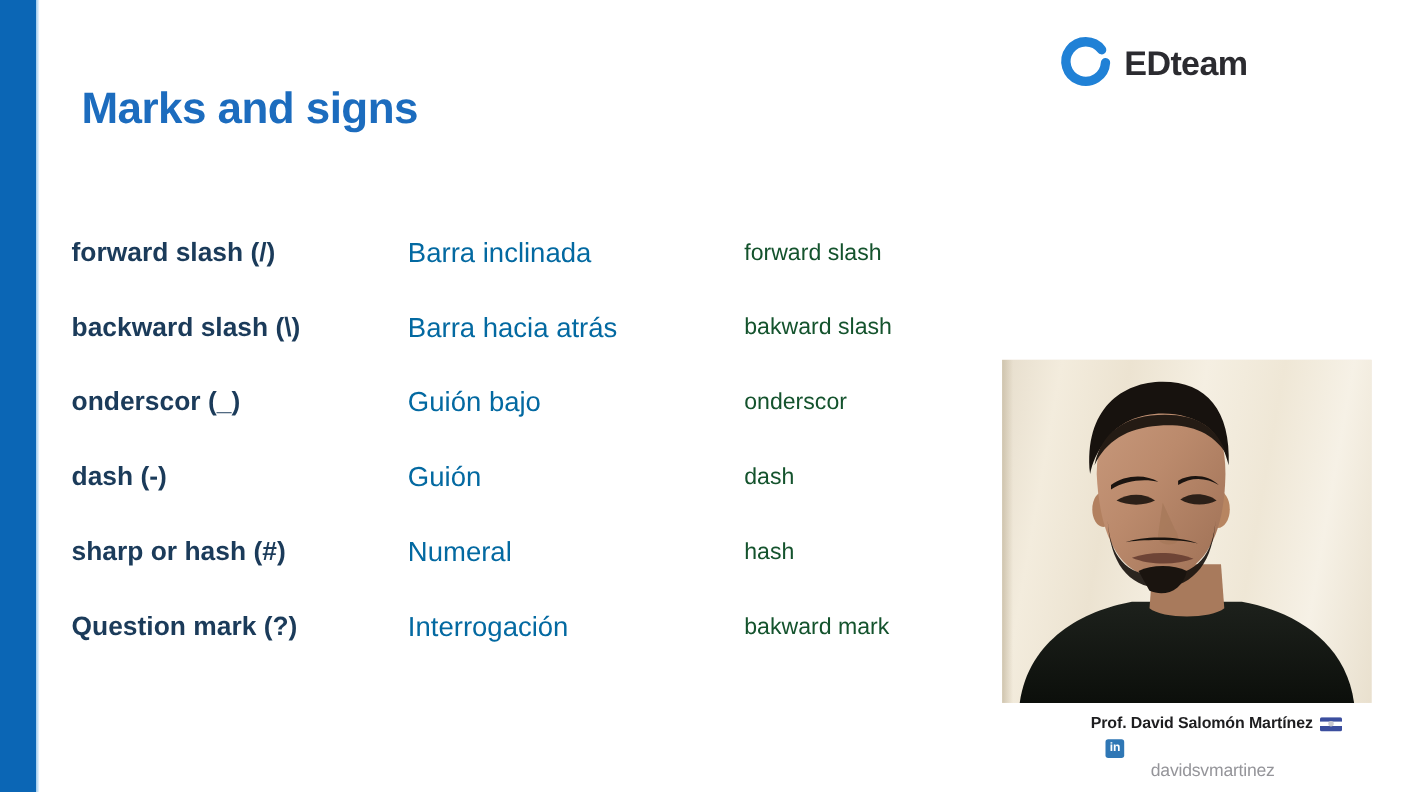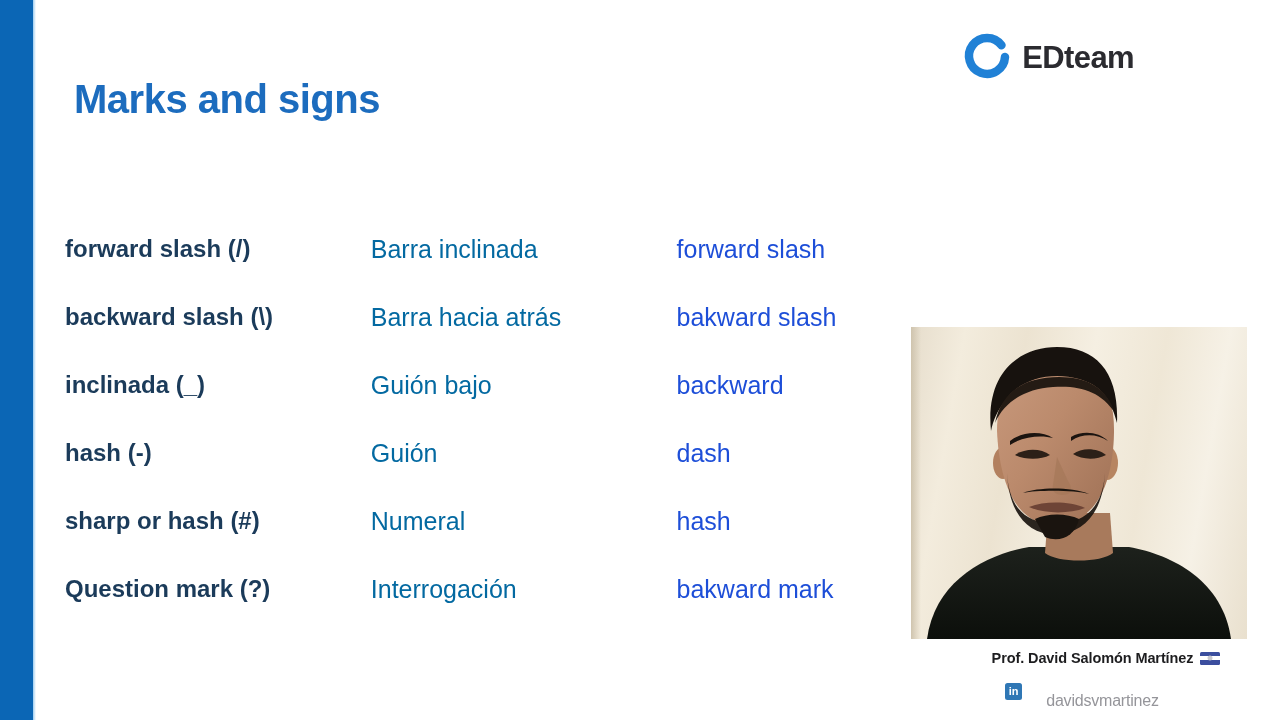--- a/index.html
+++ b/index.html
@@ -60,44 +60,44 @@
   }
 
   
   .vocab-table {
     position:absolute;
     left:65px; top:196px;
     width:860px;
   }
   .vocab-row {
     display:flex;
-    align-items:flex-end;
+    align-items:center;
     height:68px;
   }
   .cell {
     line-height:1.2;
     white-space:nowrap;
   }
   .cell-term {
     width:320px;
     font-size:24px;
     font-weight:700;
     color:#1B3B5A;
   }
   .cell-es {
     width:320px;
     font-size:25px;
     font-weight:400;
     color:#0369a1;
   }
   .cell-phon {
     width:260px;
-    font-size:25px;
+    font-size:21px;
     font-weight:400;
-    color:#1d4ed8;
+    color:#14532d;
   }
 
   
   .webcam {
     position:absolute;
     left:911px; top:327px;
     width:336px; height:312px;
     overflow:hidden;
     background:#efe9dd;
   }
@@ -149,21 +149,21 @@
   .flag-sv i.top { top:0; }
   .flag-sv i.bot { bottom:0; }
   .flag-sv b {
     position:absolute; left:50%; top:50%;
     transform:translate(-50%,-50%);
     width:5px; height:5px; border-radius:50%;
     background:#c9c9cf;
   }
   .credit-handle-row {
     margin-top:6px;
-    display:flex; align-items:center; justify-content:center; gap:24px;
+    display:flex; justify-content:center; gap:24px;
     white-space:nowrap;
   }
   .li-icon {
     width:17px; height:17px;
     border-radius:2.5px;
     background:#2F77B5;
     color:#ffffff;
     font-size:11px;
     font-weight:700;
     line-height:17px;
@@ -205,27 +205,27 @@
       <div class="cell cell-phon">forward slash</div>
     </div>
 
     <div class="vocab-row">
       <div class="cell cell-term">backward slash (\)</div>
       <div class="cell cell-es">Barra hacia atrás</div>
       <div class="cell cell-phon">bakward slash</div>
     </div>
 
     <div class="vocab-row">
-      <div class="cell cell-term">inclinada (_)</div>
+      <div class="cell cell-term">onderscor (_)</div>
       <div class="cell cell-es">Guión bajo</div>
-      <div class="cell cell-phon">backward</div>
-    </div>
-
-    <div class="vocab-row">
-      <div class="cell cell-term">hash (-)</div>
+      <div class="cell cell-phon">onderscor</div>
+    </div>
+
+    <div class="vocab-row">
+      <div class="cell cell-term">dash (-)</div>
       <div class="cell cell-es">Guión</div>
       <div class="cell cell-phon">dash</div>
     </div>
 
     <div class="vocab-row">
       <div class="cell cell-term">sharp or hash (#)</div>
       <div class="cell cell-es">Numeral</div>
       <div class="cell cell-phon">hash</div>
     </div>
 

